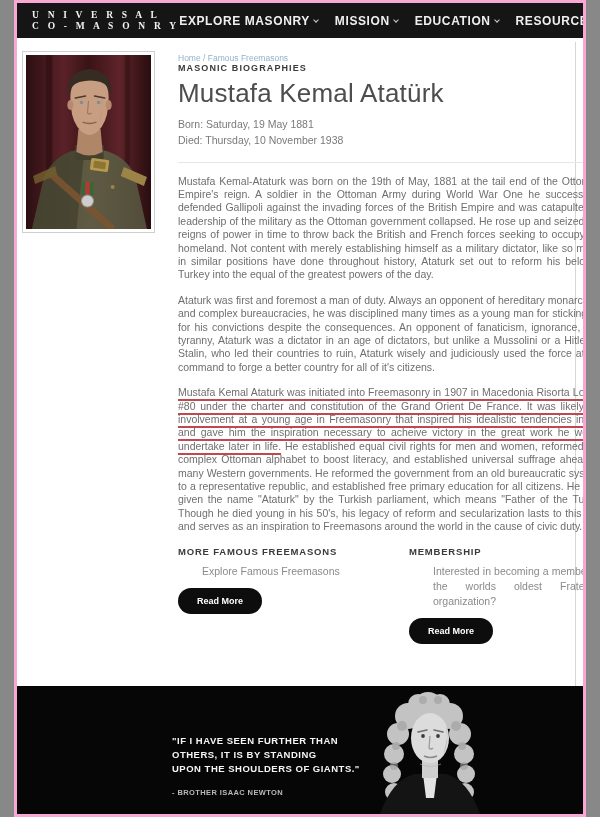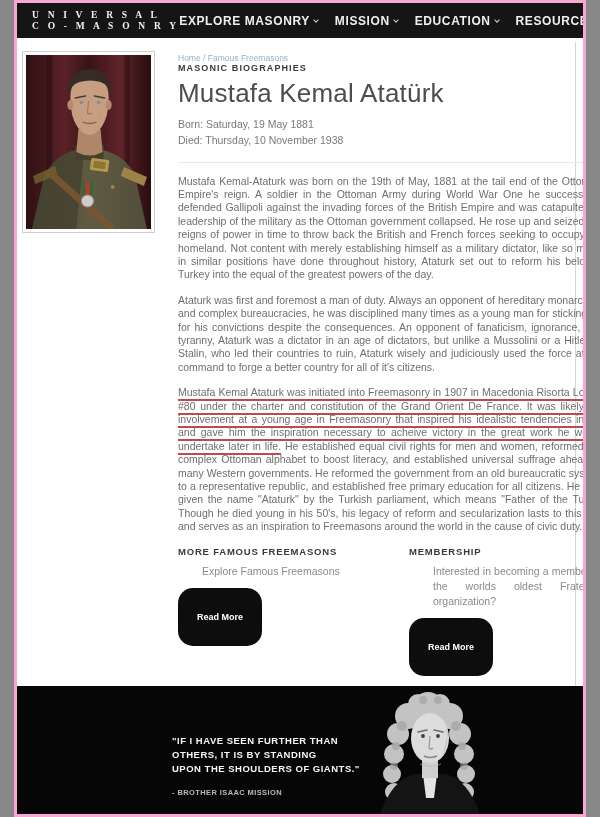--- a/index.html
+++ b/index.html
@@ -63,21 +63,21 @@
     text-underline-offset:2.5px;
   }
 
   .cols{ display:flex; margin-top:8px;gap:19px; }
   .col-left{ width:196px; flex:0 0 auto; }
   .col-right{ flex:1 1 auto; margin-left:16px; }
   .col-heading{ font-size:9.5px; font-weight:bold; letter-spacing:0.8px; color:#3a3a3a; margin-bottom:7px; }
   .col-text{ font-size:10.5px; color:#8a8a8a; line-height:1.45; text-align:justify; margin-bottom:9px;padding-left:24px; }
   .read-more{
     background:#0d0d0d; color:#fff; border:none; border-radius:15px;
-    font-size:9px; font-weight:bold; padding:24px 19px; cursor:pointer;
+    font-size:9px; font-weight:bold; padding:8px 19px; cursor:pointer;
     font-family:"Liberation Sans",sans-serif;
   }
 
   
   .footer{
     position:absolute; left:0; right:0; bottom:0; height:128px;
     background:#060606; overflow:hidden;
   }
   .quote-block{ position:absolute; left:155px; top:48px; }
   .quote-line{ color:#f5f5f5; font-size:9.5px; font-weight:bold; letter-spacing:0.5px; line-height:1.45; }
@@ -220,21 +220,21 @@
         </section>
       </div>
     </main>
   </div>
 
   <footer class="footer">
     <div class="quote-block">
       <div class="quote-line">"IF I HAVE SEEN FURTHER THAN</div>
       <div class="quote-line">OTHERS, IT IS BY STANDING</div>
       <div class="quote-line">UPON THE SHOULDERS OF GIANTS."</div>
-      <div class="quote-attr">- BROTHER ISAAC MISSION</div>
+      <div class="quote-attr">- BROTHER ISAAC NEWTON</div>
     </div>
     <div class="newton">
       <svg viewBox="0 0 122 128" preserveAspectRatio="none">
         <rect width="122" height="128" fill="#060606"></rect>
 
         <g fill="#c3c3c3">
           <circle cx="60" cy="22" r="16"></circle>
           <circle cx="40" cy="30" r="13"></circle>
           <circle cx="82" cy="30" r="13"></circle>
           <circle cx="30" cy="48" r="11"></circle>

